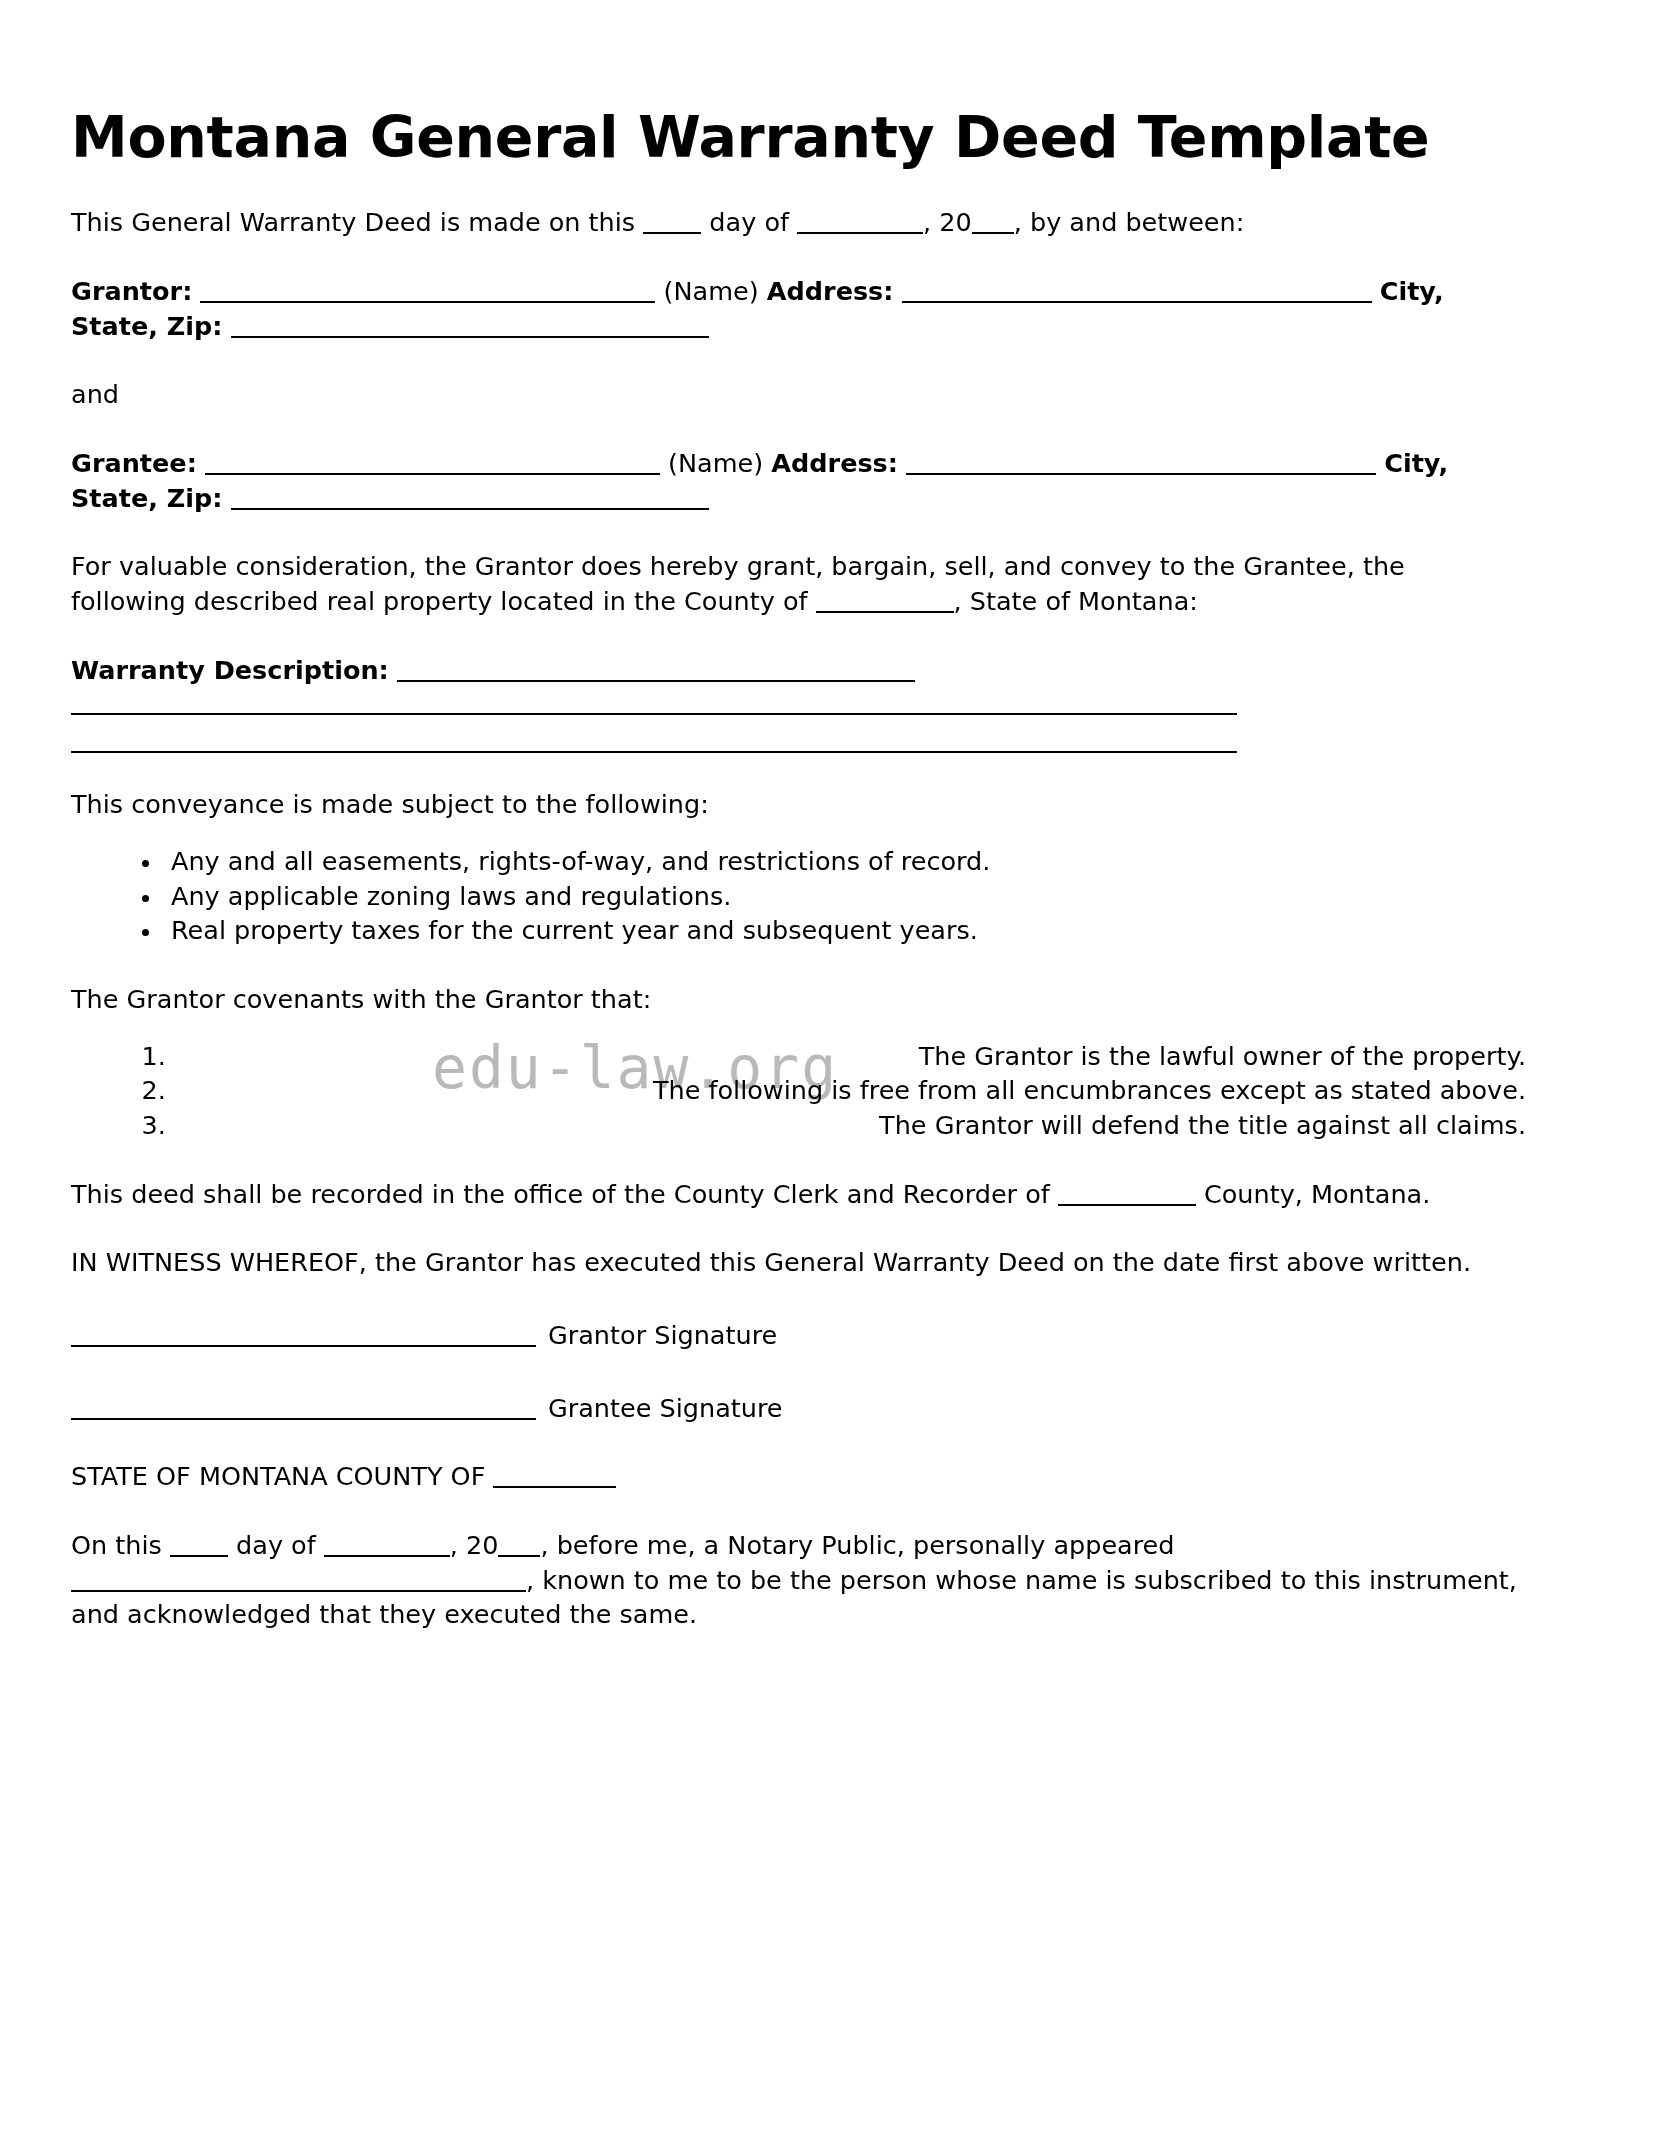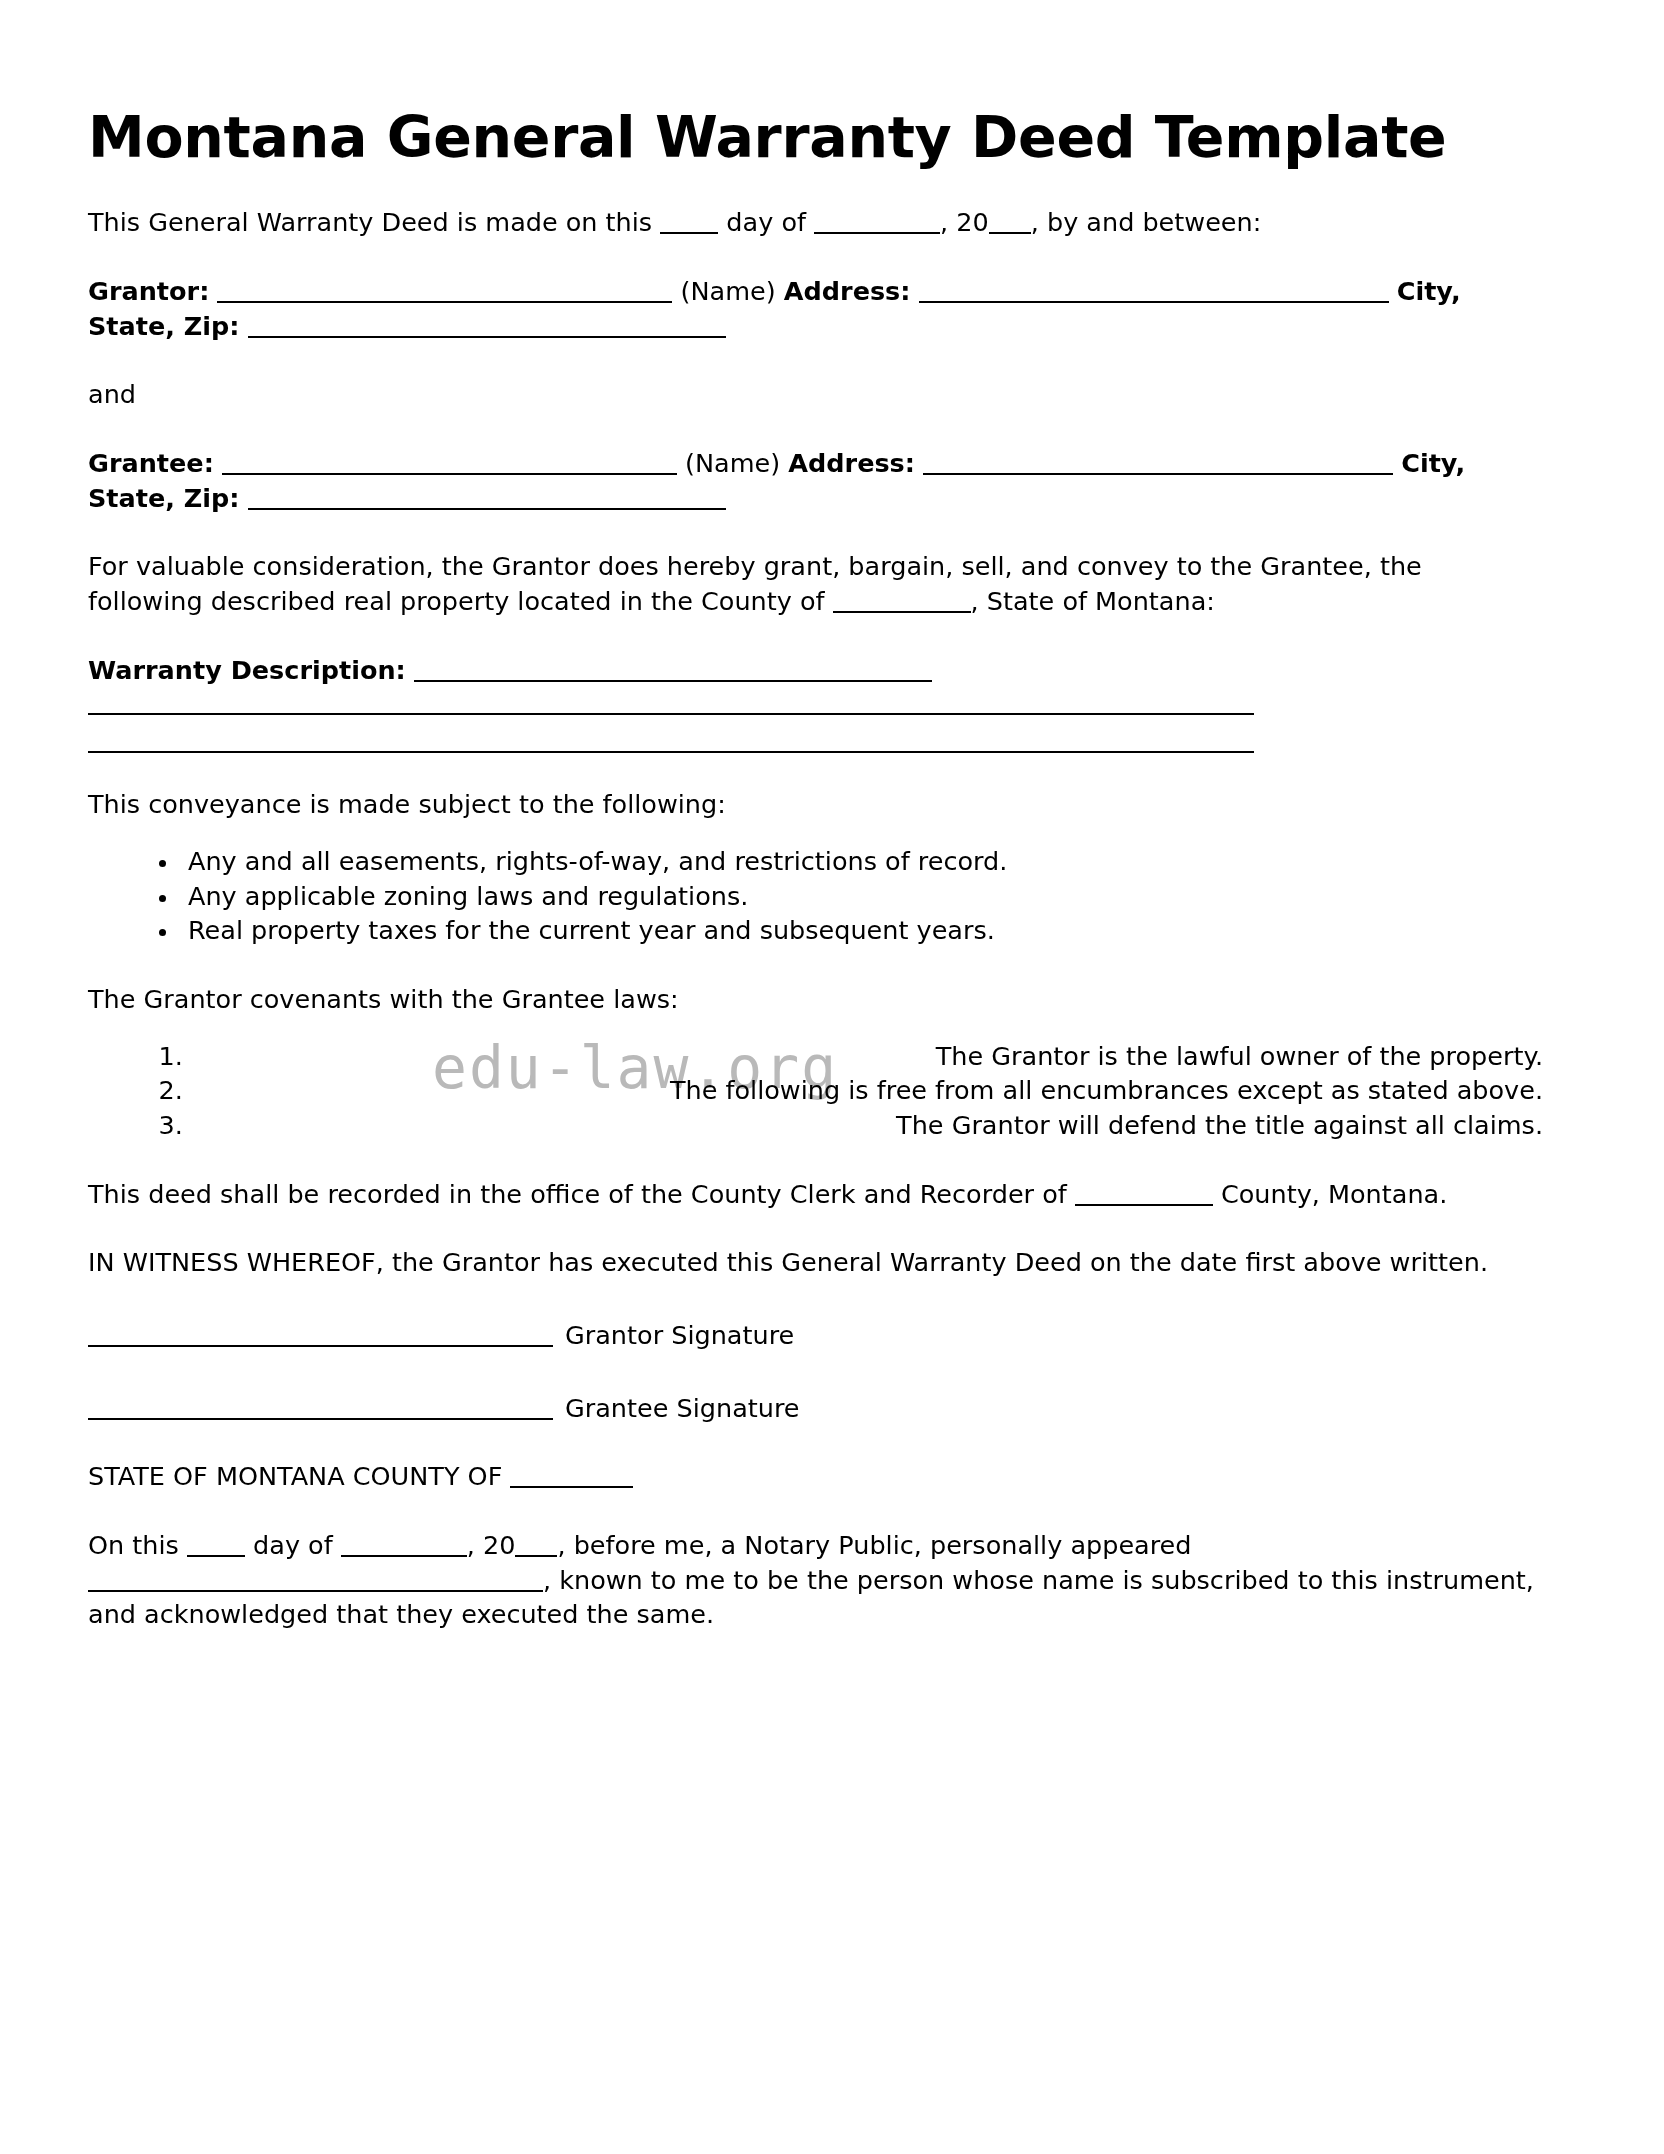--- a/index.html
+++ b/index.html
@@ -12,21 +12,21 @@
     width: 1664px;
     height: 2154px;
     background: #ffffff;
     box-sizing: border-box;
     padding: 0;
     overflow: hidden;
     font-family: "DejaVu Sans", "Liberation Sans", sans-serif;
   }
   .content {
     position: absolute;
-    left: 88px;
+    left: 71px;
     top: 0;
     width: 1455px;
   }
 
   .doc-title {
     font-size: 57px;
     font-weight: bold;
     line-height: 1.18;
     color: #000000;
     margin: 0;
@@ -150,21 +150,21 @@
     <div class="ruleline"></div>
 
     <p class="para">This conveyance is made subject to the following:</p>
 
     <ul class="bullets">
       <li>Any and all easements, rights-of-way, and restrictions of record.</li>
       <li>Any applicable zoning laws and regulations.</li>
       <li>Real property taxes for the current year and subsequent years.</li>
     </ul>
 
-    <p class="para">The Grantor covenants with the Grantee laws:</p>
+    <p class="para">The Grantor covenants with the Grantor that:</p>
 
     <ol class="numbers">
       <li>The Grantor is the lawful owner of the property.</li>
       <li>The following is free from all encumbrances except as stated above.</li>
       <li>The Grantor will defend the title against all claims.</li>
     </ol>
 
     <p class="para"><span>This deed shall be recorded in the office of the County Clerk and Recorder of </span><span class="fill f-co"></span><span> County, Montana.</span></p>
 
     <p class="para">IN WITNESS WHEREOF, the Grantor has executed this General Warranty Deed on the date first above written.</p>

